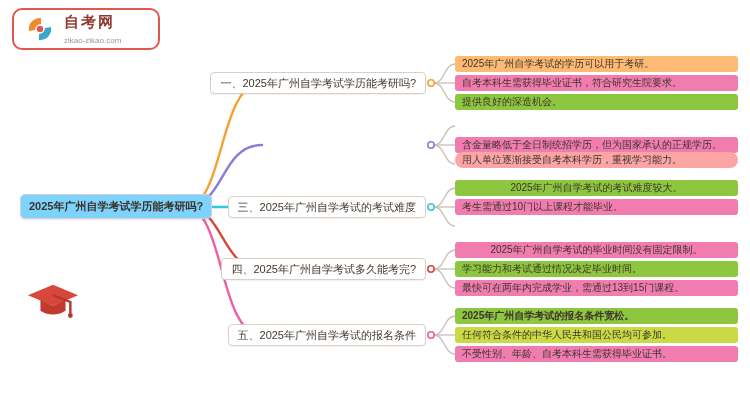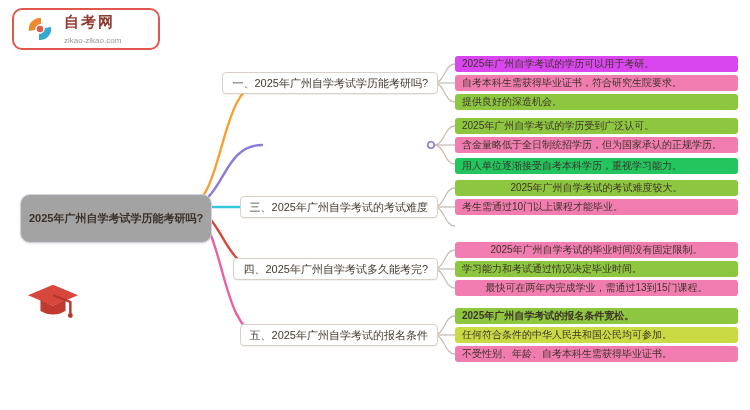--- a/index.html
+++ b/index.html
@@ -4,26 +4,26 @@
 <style>
   html,body{margin:0;padding:0;}
   body{
     width:750px;height:410px;overflow:hidden;background:#fff;
     font-family:"Liberation Sans","DejaVu Sans",sans-serif;
   }
   .canvas{position:relative;width:750px;height:304px;background:#fff;}
   .links{position:absolute;left:0;top:0;}
   .node{position:absolute;white-space:nowrap;box-sizing:content-box;}
   .central{
-    left:20px;top:194px;background:#a3a3a3;border:1px solid #d6d0df;border-radius:10px;
-    padding:16px 8px;font-size:11px;font-weight:bold;color:#3c322c;
+    left:20px;top:194px;background:#7dd3fc;border:1px solid #d6d0df;border-radius:5px;
+    padding:4px 8px;font-size:11px;font-weight:bold;color:#3c322c;
     box-shadow:0 1px 2px rgba(0,0,0,.10);
   }
   .branch{
-    right:312px;background:#fff;border:1px solid #d8d0c6;border-radius:4px;
+    right:324px;background:#fff;border:1px solid #d8d0c6;border-radius:4px;
     padding:3px 9px;height:14px;line-height:14px;font-size:11px;color:#43382e;
     box-shadow:0 1px 1px rgba(0,0,0,.06);
   }
   .leaf{
     left:455px;width:269px;padding:1px 7px;height:14px;line-height:14px;
     font-size:10px;color:#3f342c;border-radius:3px;overflow:hidden;
   }
   .logo{
     position:absolute;left:12px;top:8px;width:148px;height:42px;box-sizing:border-box;
     border:2px solid #e2574c;border-radius:10px;background:#fff;
@@ -83,34 +83,33 @@
     </div>
   </div>
 
   <div class="node central">2025年广州自学考试学历能考研吗?</div>
 
   <div class="node branch" style="top:72px">一、2025年广州自学考试学历能考研吗?</div>
   <div class="node branch" style="top:196px">三、2025年广州自学考试的考试难度</div>
   <div class="node branch" style="top:258px">四、2025年广州自学考试多久能考完?</div>
   <div class="node branch" style="top:324px">五、2025年广州自学考试的报名条件</div>
 
-  <div class="node leaf" style="top: 56px; background: #d946ef;">2025年广州自学考试的学历可以用于考研。</div>
+  <div class="node leaf" style="top: 56px; background: #fdba74;">2025年广州自学考试的学历可以用于考研。</div>
   <div class="node leaf" style="top: 75px; background: rgb(241, 124, 176);">自考本科生需获得毕业证书，符合研究生院要求。</div>
   <div class="node leaf" style="top: 94px; background: rgb(141, 198, 63);">提供良好的深造机会。</div>
 
-  <div class="node leaf" style="top: 118px; background: rgb(141, 198, 63);">2025年广州自学考试的学历受到广泛认可。</div>
   <div class="node leaf" style="top: 137px; background: rgb(241, 124, 176);">含金量略低于全日制统招学历，但为国家承认的正规学历。</div>
-  <div class="node leaf" style="top: 158px; background: #22c55e;">用人单位逐渐接受自考本科学历，重视学习能力。</div>
+  <div class="node leaf" style="top: 152px; background: #fca5a5; border-radius: 8px;">用人单位逐渐接受自考本科学历，重视学习能力。</div>
 
   <div class="node leaf" style="top: 180px; background: rgb(141, 198, 63); text-align: center;">2025年广州自学考试的考试难度较大。</div>
   <div class="node leaf" style="top: 199px; background: rgb(241, 124, 176);">考生需通过10门以上课程才能毕业。</div>
 
   <div class="node leaf" style="top: 242px; background: rgb(241, 124, 176); text-align: center;">2025年广州自学考试的毕业时间没有固定限制。</div>
   <div class="node leaf" style="top: 261px; background: rgb(141, 198, 63);">学习能力和考试通过情况决定毕业时间。</div>
-  <div class="node leaf" style="top: 280px; background: rgb(241, 124, 176); text-align: center;">最快可在两年内完成学业，需通过13到15门课程。</div>
+  <div class="node leaf" style="top: 280px; background: rgb(241, 124, 176);">最快可在两年内完成学业，需通过13到15门课程。</div>
 
   <div class="node leaf" style="top: 308px; background: rgb(141, 198, 63); font-weight: bold;">2025年广州自学考试的报名条件宽松。</div>
   <div class="node leaf" style="top: 327px; background: rgb(201, 218, 69);">任何符合条件的中华人民共和国公民均可参加。</div>
   <div class="node leaf" style="top: 346px; background: rgb(241, 124, 176);">不受性别、年龄、自考本科生需获得毕业证书。</div>
 
   <svg class="cap" width="54" height="48" viewBox="0 0 56 48">
     <polygon points="28,6 54,17 28,28 2,17" fill="#D8473B"></polygon>
     <path d="M15,22 L15,33 Q28,41 41,33 L41,22 L28,28 Z" fill="#C03A30"></path>
     <path d="M28,17 L46,24 L46,36" stroke="#B5362C" stroke-width="2.5" fill="none"></path>
     <circle cx="46" cy="38" r="2.5" fill="#B5362C"></circle>

